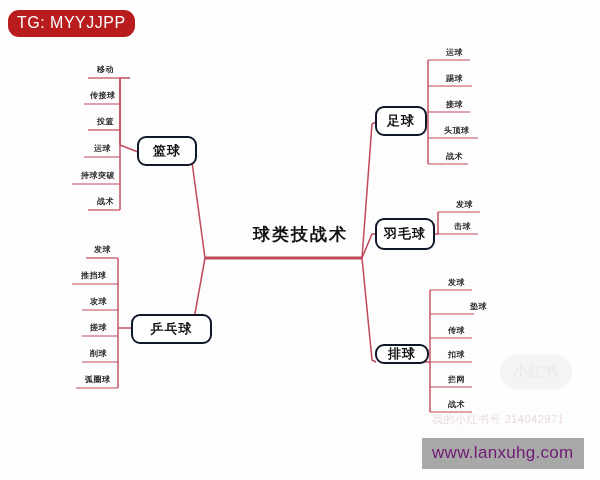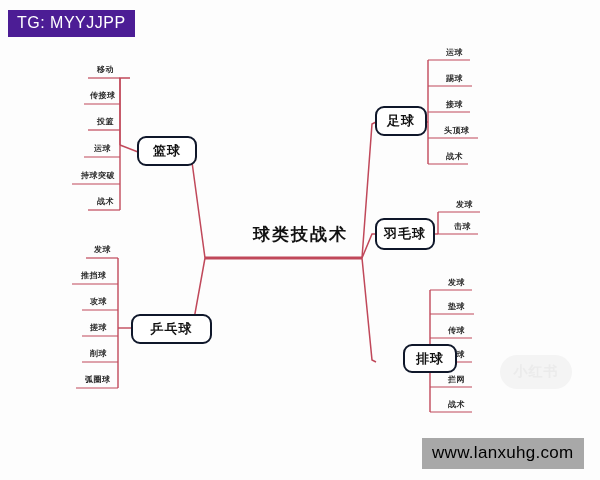--- a/index.html
+++ b/index.html
@@ -74,34 +74,35 @@
     padding: 0 2px;
   }
   .leaf.right { }
   .leaf.left { }
 
   
   #wm-top {
     position: absolute;
     left: 8px;
     top: 10px;
-    background: #4c1d95;
+    background: #b91c1c;
     color: #ffffff;
     font-size: 16px;
     padding: 4px 9px 5px 9px;
     letter-spacing: 0.5px;
     z-index: 20;
     font-family: "Liberation Sans", sans-serif;
+    border-radius: 11px;
   }
   #wm-bottom {
     position: absolute;
     left: 422px;
     top: 438px;
     background: #a8a8a8;
-    color: #000000;
+    color: #701a75;
     font-size: 17px;
     padding: 5px 10px 6px 10px;
     letter-spacing: 0.3px;
     z-index: 20;
     font-family: "Liberation Sans", sans-serif;
   }
   #wm-xhs-logo {
     position: absolute;
     left: 500px;
     top: 355px;
@@ -191,21 +192,21 @@
   <div id="root-node" style="left:237px; top:222px;margin-left:12px;">球类技战术</div>
 
   <div class="node" style="left:137px; top:136px; width:60px; height:30px; font-size:13px;">篮球</div>
 
   <div class="node" style="left:131px; top:314px; width:81px; height:30px; font-size:13px;">乒乓球</div>
 
   <div class="node" style="left:375px; top:106px; width:52px; height:30px; font-size:13px;">足球</div>
 
   <div class="node" style="left:375px; top:218px; width:60px; height:32px; font-size:13px;text-align:center;">羽毛球</div>
 
-  <div class="node" style="left:375px; top:344px; width:54px; height:29px; font-size:13px;margin-left:28px;">排球</div>
+  <div class="node" style="left:375px; top:344px; width:54px; height:20px; font-size:13px;">排球</div>
 
   <div class="leaf left" style="left:95px;  top:64px;">移动</div>
   <div class="leaf left" style="left:88px;  top:90px;">传接球</div>
   <div class="leaf left" style="left:95px;  top:116px;">投篮</div>
   <div class="leaf left" style="left:92px;  top:143px;">运球</div>
   <div class="leaf left" style="left:79px;  top:170px;">持球突破</div>
   <div class="leaf left" style="left:95px;  top:196px;">战术</div>
 
   <div class="leaf left" style="left:92px;  top:244px;">发球</div>
   <div class="leaf left" style="left:79px;  top:270px;">推挡球</div>
@@ -217,23 +218,24 @@
   <div class="leaf right" style="left:444px; top:47px;">运球</div>
   <div class="leaf right" style="left:444px; top:73px;">踢球</div>
   <div class="leaf right" style="left:444px; top:99px;">接球</div>
   <div class="leaf right" style="left:442px; top:125px;">头顶球</div>
   <div class="leaf right" style="left:444px; top:151px;">战术</div>
 
   <div class="leaf right" style="left:454px; top:199px;">发球</div>
   <div class="leaf right" style="left:452px; top:221px;">击球</div>
 
   <div class="leaf right" style="left:446px; top:277px;">发球</div>
-  <div class="leaf right" style="left:446px; top:301px;">垫球</div>
+  <div class="leaf right" style="left:468px; top:301px;">垫球</div>
   <div class="leaf right" style="left:446px; top:325px;">传球</div>
   <div class="leaf right" style="left:446px; top:349px;">扣球</div>
   <div class="leaf right" style="left:446px; top:374px;">拦网</div>
   <div class="leaf right" style="left:446px; top:399px;">战术</div>
 
   <div id="wm-xhs-logo">小红书</div>
+  <div id="wm-xhs-id">我的小红书号 314042971</div>
   <div id="wm-top">TG: MYYJJPP</div>
   <div id="wm-bottom">www.lanxuhg.com</div>
 
 </div>
 
 </body></html>

